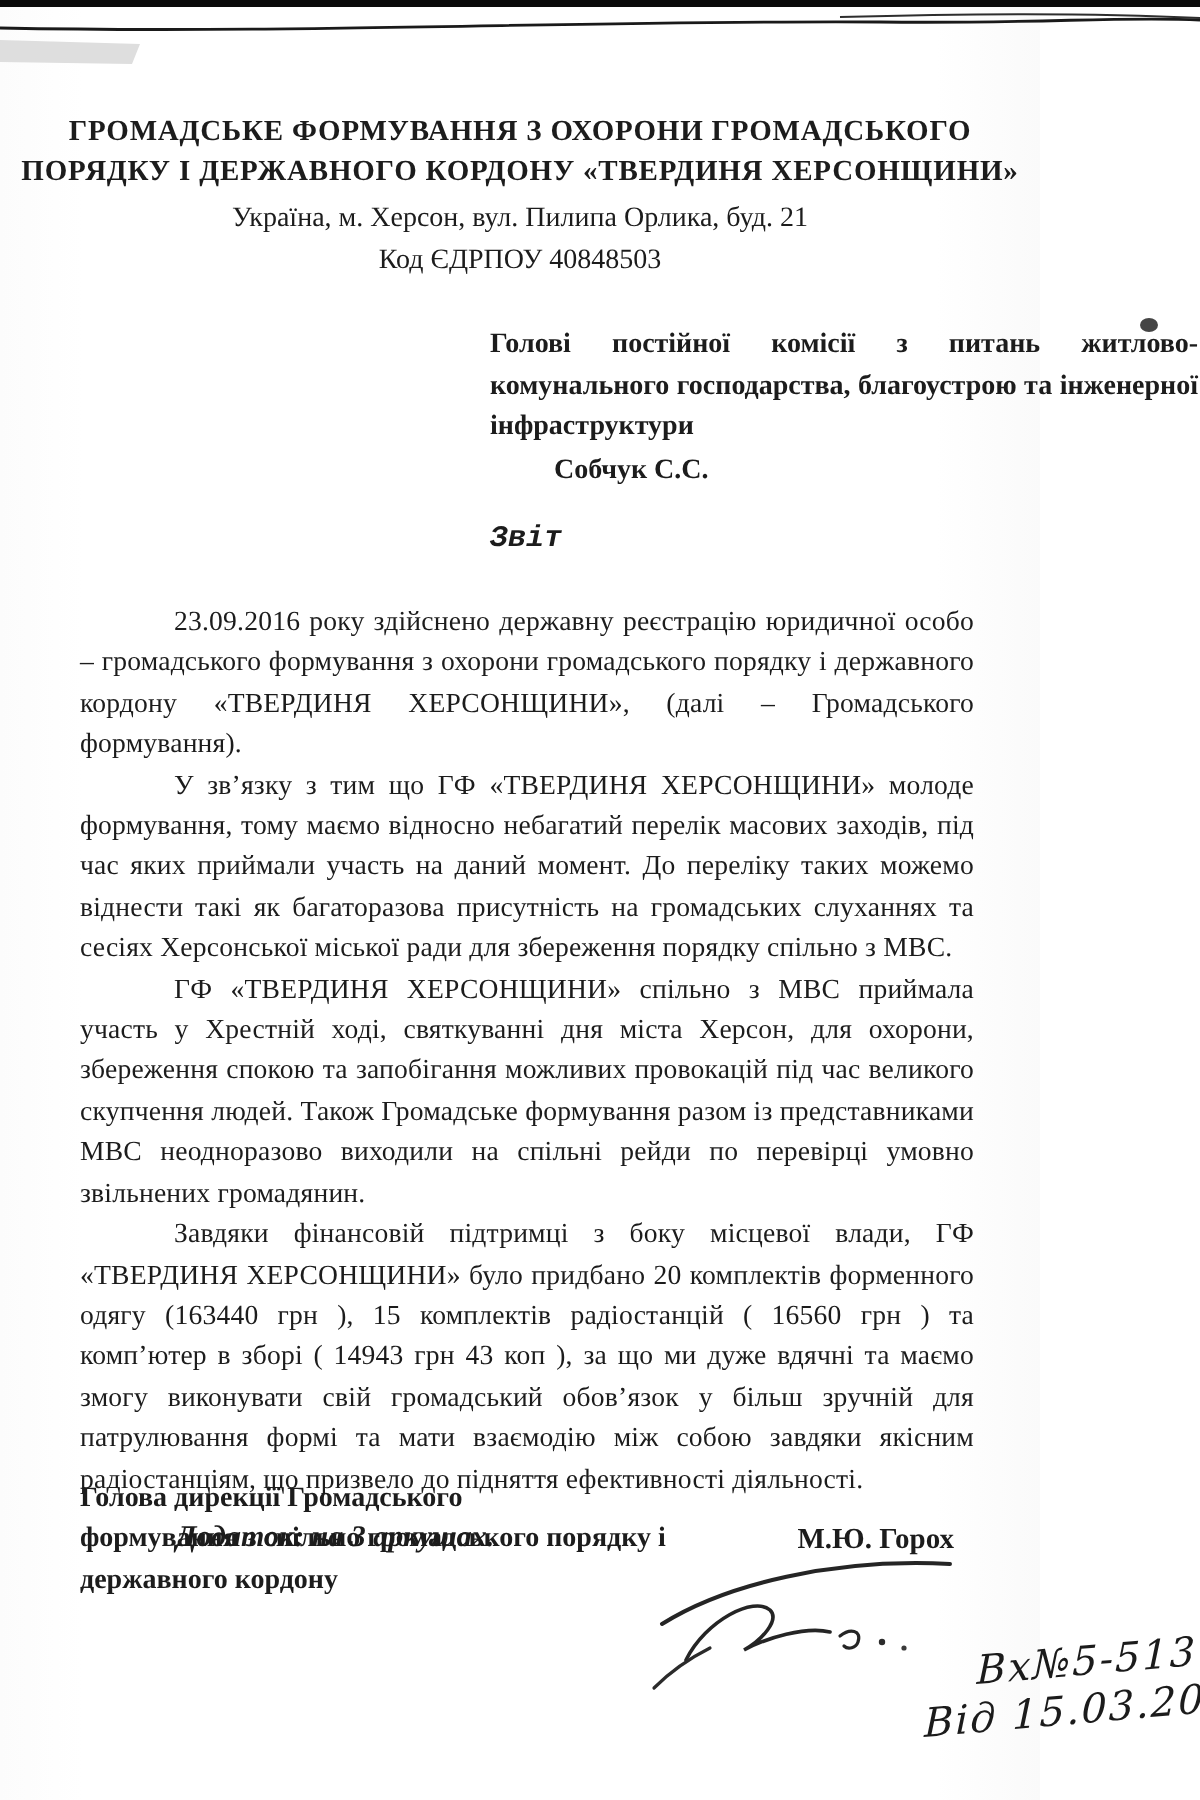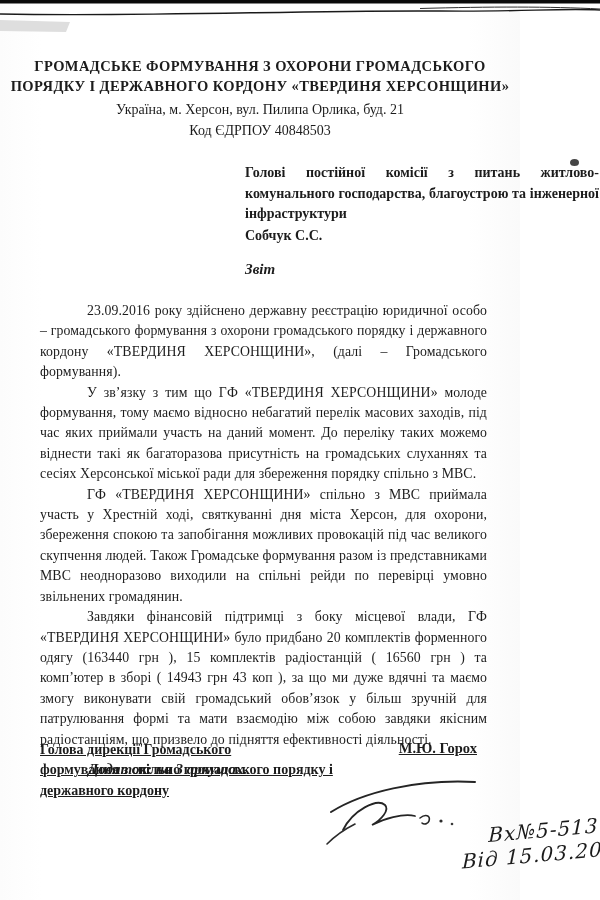--- a/index.html
+++ b/index.html
@@ -33,45 +33,45 @@
   }
   .org-address { font-size: 14px; line-height: 23px; margin-top: 2px; }
   .org-code    { font-size: 14px; line-height: 20px; }
 
   
   .addressee {
     margin: 22px 0 0 245px; width: 354px;
     font-weight: bold; font-size: 14px; line-height: 20.5px;
   }
   .addressee-position { text-align: justify; }
-  .addressee-name { margin-top: 1px; }
+  .addressee-name { margin-top: 1px; margin-left: 32px; }
 
   
   .report-title {
     margin: 15px 0 0 245px;
-    font-weight: bold; font-style: italic; font-size: 15px;
+    font-weight: bold; font-style: italic; font-size: 15px; font-family: Liberation Mono, monospace;
   }
 
   
   .body-text {
     margin-top: 23px; padding: 0 33px 0 40px;
     font-size: 13.8px; line-height: 20.4px;
     text-align: justify; letter-spacing: .1px;
   }
   .body-text p { margin: 0; text-indent: 47px; }
 
   .attachment-note {
     margin: 11px 0 16px 88px;
     font-weight: bold; font-style: italic; font-size: 15px;
   }
 
   
   .sig-block {
     position: absolute; top: 740px; left: 40px; right: 33px;
-    display: flex; align-items: flex-start; text-decoration: underline;
+    display: flex; align-items: center;
   }
   .sig-lines { font-weight: bold; font-size: 14px; line-height: 20.3px; width: 380px; }
   .sig-name  { font-weight: bold; font-size: 14.5px; margin: 0 10px 0 auto; white-space: nowrap; }
   .scribble  { position: absolute; left: 285px; top: 28px; pointer-events: none; }
 
   
   .stamp {
     position: absolute; top: 818px; left: 462px;
     font-family: "DejaVu Serif", serif; font-style: italic;
     font-size: 20px; color: #1b1b1b;

